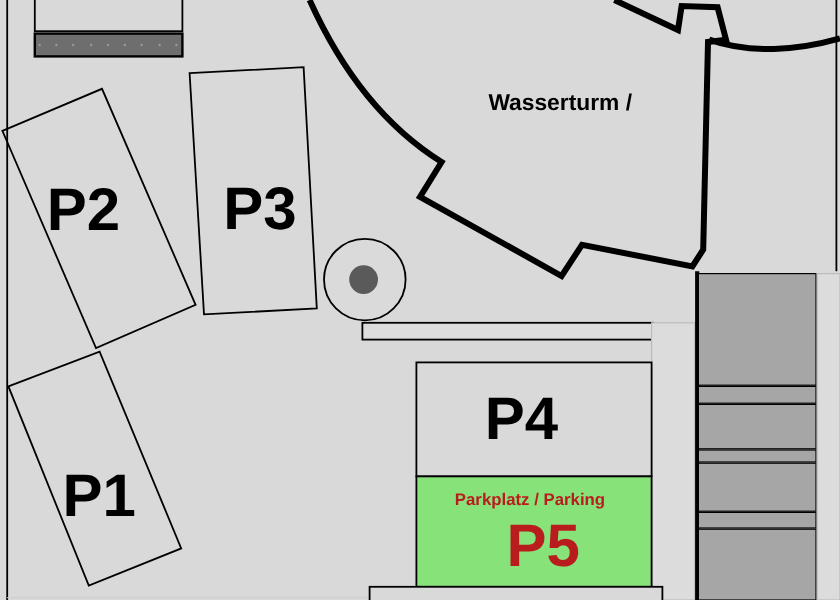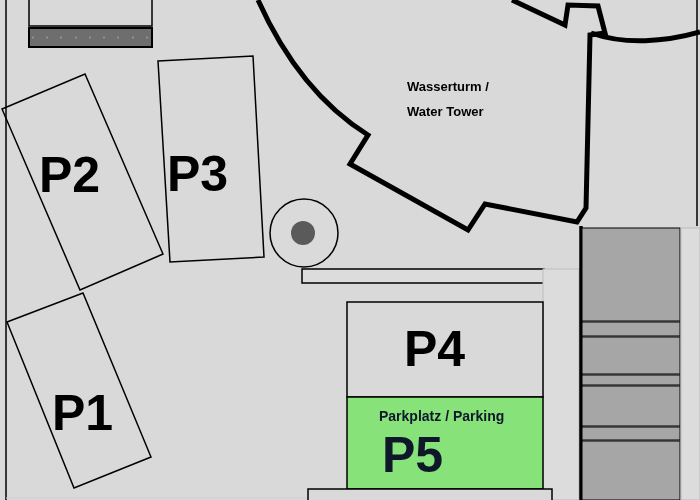--- a/index.html
+++ b/index.html
@@ -1,21 +1,21 @@
 <!DOCTYPE html>
 <html><head>
 <meta charset="utf-8">
 <style>
   html, body { margin:0; padding:0; background:#d9d9d9; }
   body { width:700px; height:500px; overflow:hidden; position:relative; font-family:"Liberation Sans", sans-serif; }
   svg { position:absolute; left:0; top:0; }
   .lbl { position:absolute; font-family:"Liberation Sans", sans-serif; font-weight:bold; color:#000; white-space:nowrap; }
   .big { font-size:50px; line-height:50px; }
-  .tower { font-size:13px; line-height:25px; text-align:left; }
-  .green { color:#0f172a; }
+  .tower { font-size:19px; line-height:25px; text-align:right; }
+  .green { color:#b91c1c; }
   .sub { font-size:14px; line-height:16px; }
 </style>
 </head>
 <body>
 
 <svg width="700" height="500" viewBox="0 0 700 500">
 
   <line x1="6" y1="0" x2="6" y2="500" stroke="#000" stroke-width="1.5"></line>
 
   <line x1="6" y1="498" x2="700" y2="498" stroke="#cfcfcf" stroke-width="1"></line>
@@ -66,21 +66,20 @@
 
   <rect x="347" y="302" width="196" height="95" fill="#d9d9d9" stroke="#000" stroke-width="1.5"></rect>
 
   <rect x="347" y="397" width="196" height="92" fill="#88e27a" stroke="#000" stroke-width="1.5"></rect>
 
   <rect x="308" y="489" width="244" height="16" fill="#d9d9d9" stroke="#000" stroke-width="1.5"></rect>
 </svg>
 
 <div class="lbl tower" style="left:407px; top:74px;">
   <div>Wasserturm /</div>
-  <div>Water Tower</div>
 </div>
 
 <div class="lbl big" style="left:39px; top:150px;">P2</div>
-<div class="lbl big" style="left:167px; top:149px;">P3</div>
+<div class="lbl big" style="left:186px; top:149px;">P3</div>
 <div class="lbl big" style="left:52px; top:388px;">P1</div>
 <div class="lbl big" style="left:404px; top:324px;">P4</div>
 <div class="lbl sub green" style="left:379px; top:408px;">Parkplatz / Parking</div>
-<div class="lbl big green" style="left:382px; top:430px;">P5</div>
+<div class="lbl big green" style="left:422px; top:430px;">P5</div>
 
 </body></html>

